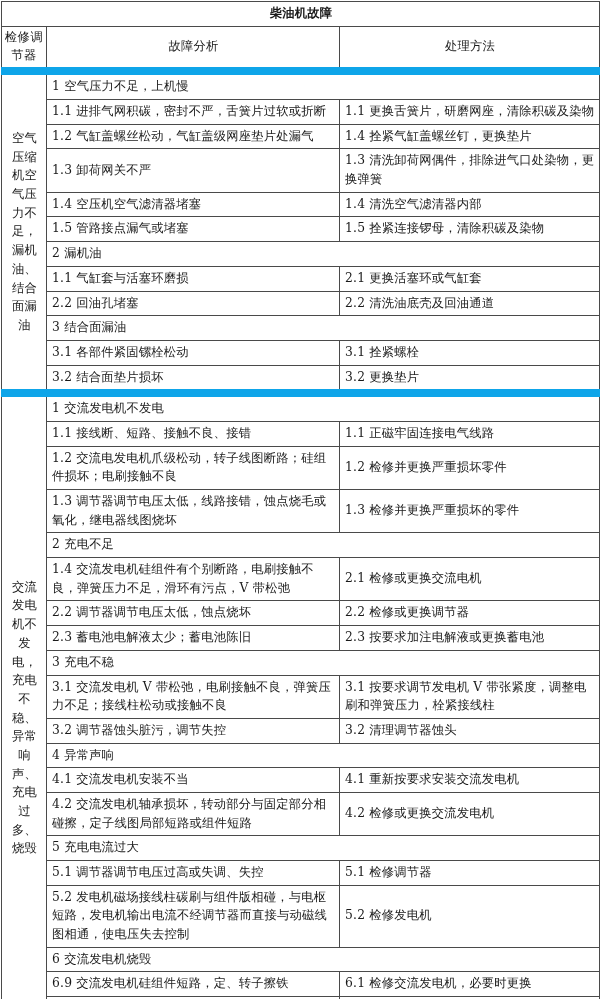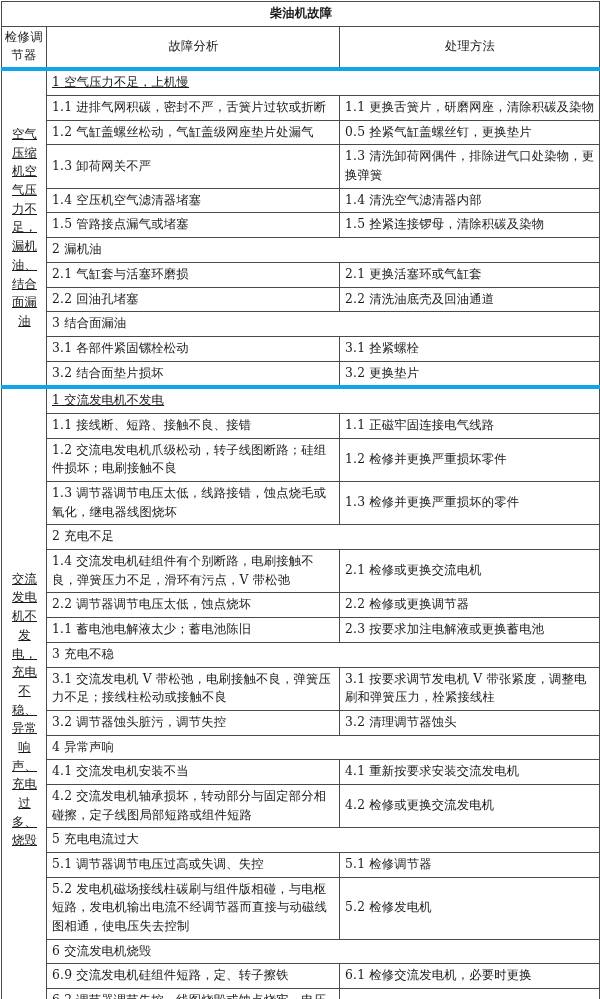--- a/index.html
+++ b/index.html
@@ -90,22 +90,21 @@
   
   td.group-row {
     padding-left: 6px;
   }
 
   td.analysis { padding-left: 6px; }
   td.remedy   { padding-left: 6px; }
 
   
   tr.section-start > td {
-    border-top: 4px solid #0ea5e9;
-    text-decoration: underline;
+    border-top: 8px solid #0ea5e9;
   }
 </style>
 </head>
 <body>
 
 <div class="page">
   <table class="fault-table">
     <colgroup>
       <col class="c-phenomenon">
       <col class="c-analysis">
@@ -125,39 +124,39 @@
             <span class="vlabel">空气压缩机空气压力不足，漏机油、结合面漏油</span>
           </td>
           <td class="group-row" colspan="2">1  空气压力不足，上机慢</td>
         </tr>
         <tr>
           <td class="analysis">1.1  进排气网积碳，密封不严，舌簧片过软或折断</td>
           <td class="remedy">1.1  更换舌簧片，研磨网座，清除积碳及染物</td>
         </tr>
         <tr>
           <td class="analysis">1.2  气缸盖螺丝松动，气缸盖级网座垫片处漏气</td>
-          <td class="remedy">0.5 拴紧气缸盖螺丝钉，更换垫片</td>
+          <td class="remedy">1.4 拴紧气缸盖螺丝钉，更换垫片</td>
         </tr>
         <tr>
           <td class="analysis">1.3  卸荷网关不严</td>
           <td class="remedy">1.3  清洗卸荷网偶件，排除进气口处染物，更换弹簧</td>
         </tr>
         <tr>
           <td class="analysis">1.4  空压机空气滤清器堵塞</td>
           <td class="remedy">1.4 清洗空气滤清器内部</td>
         </tr>
         <tr>
           <td class="analysis">1.5  管路接点漏气或堵塞</td>
           <td class="remedy">1.5 拴紧连接锣母，清除积碳及染物</td>
         </tr>
         <tr>
           <td class="group-row" colspan="2">2  漏机油</td>
         </tr>
         <tr>
-          <td class="analysis">2.1  气缸套与活塞环磨损</td>
+          <td class="analysis">1.1  气缸套与活塞环磨损</td>
           <td class="remedy">2.1 更换活塞环或气缸套</td>
         </tr>
         <tr>
           <td class="analysis">2.2  回油孔堵塞</td>
           <td class="remedy">2.2 清洗油底壳及回油通道</td>
         </tr>
         <tr>
           <td class="group-row" colspan="2">3  结合面漏油</td>
         </tr>
         <tr>
@@ -191,21 +190,21 @@
         </tr>
         <tr>
           <td class="analysis">1.4  交流发电机硅组件有个别断路，电刷接触不良，弹簧压力不足，滑环有污点，V 带松弛</td>
           <td class="remedy">2.1 检修或更换交流电机</td>
         </tr>
         <tr>
           <td class="analysis">2.2  调节器调节电压太低，蚀点烧坏</td>
           <td class="remedy">2.2 检修或更换调节器</td>
         </tr>
         <tr>
-          <td class="analysis">1.1  蓄电池电解液太少；蓄电池陈旧</td>
+          <td class="analysis">2.3  蓄电池电解液太少；蓄电池陈旧</td>
           <td class="remedy">2.3 按要求加注电解液或更换蓄电池</td>
         </tr>
         <tr>
           <td class="group-row" colspan="2">3  充电不稳</td>
         </tr>
         <tr>
           <td class="analysis">3.1  交流发电机 V 带松弛，电刷接触不良，弹簧压力不足；接线柱松动或接触不良</td>
           <td class="remedy">3.1 按要求调节发电机 V 带张紧度，调整电刷和弹簧压力，栓紧接线柱</td>
         </tr>
         <tr>

